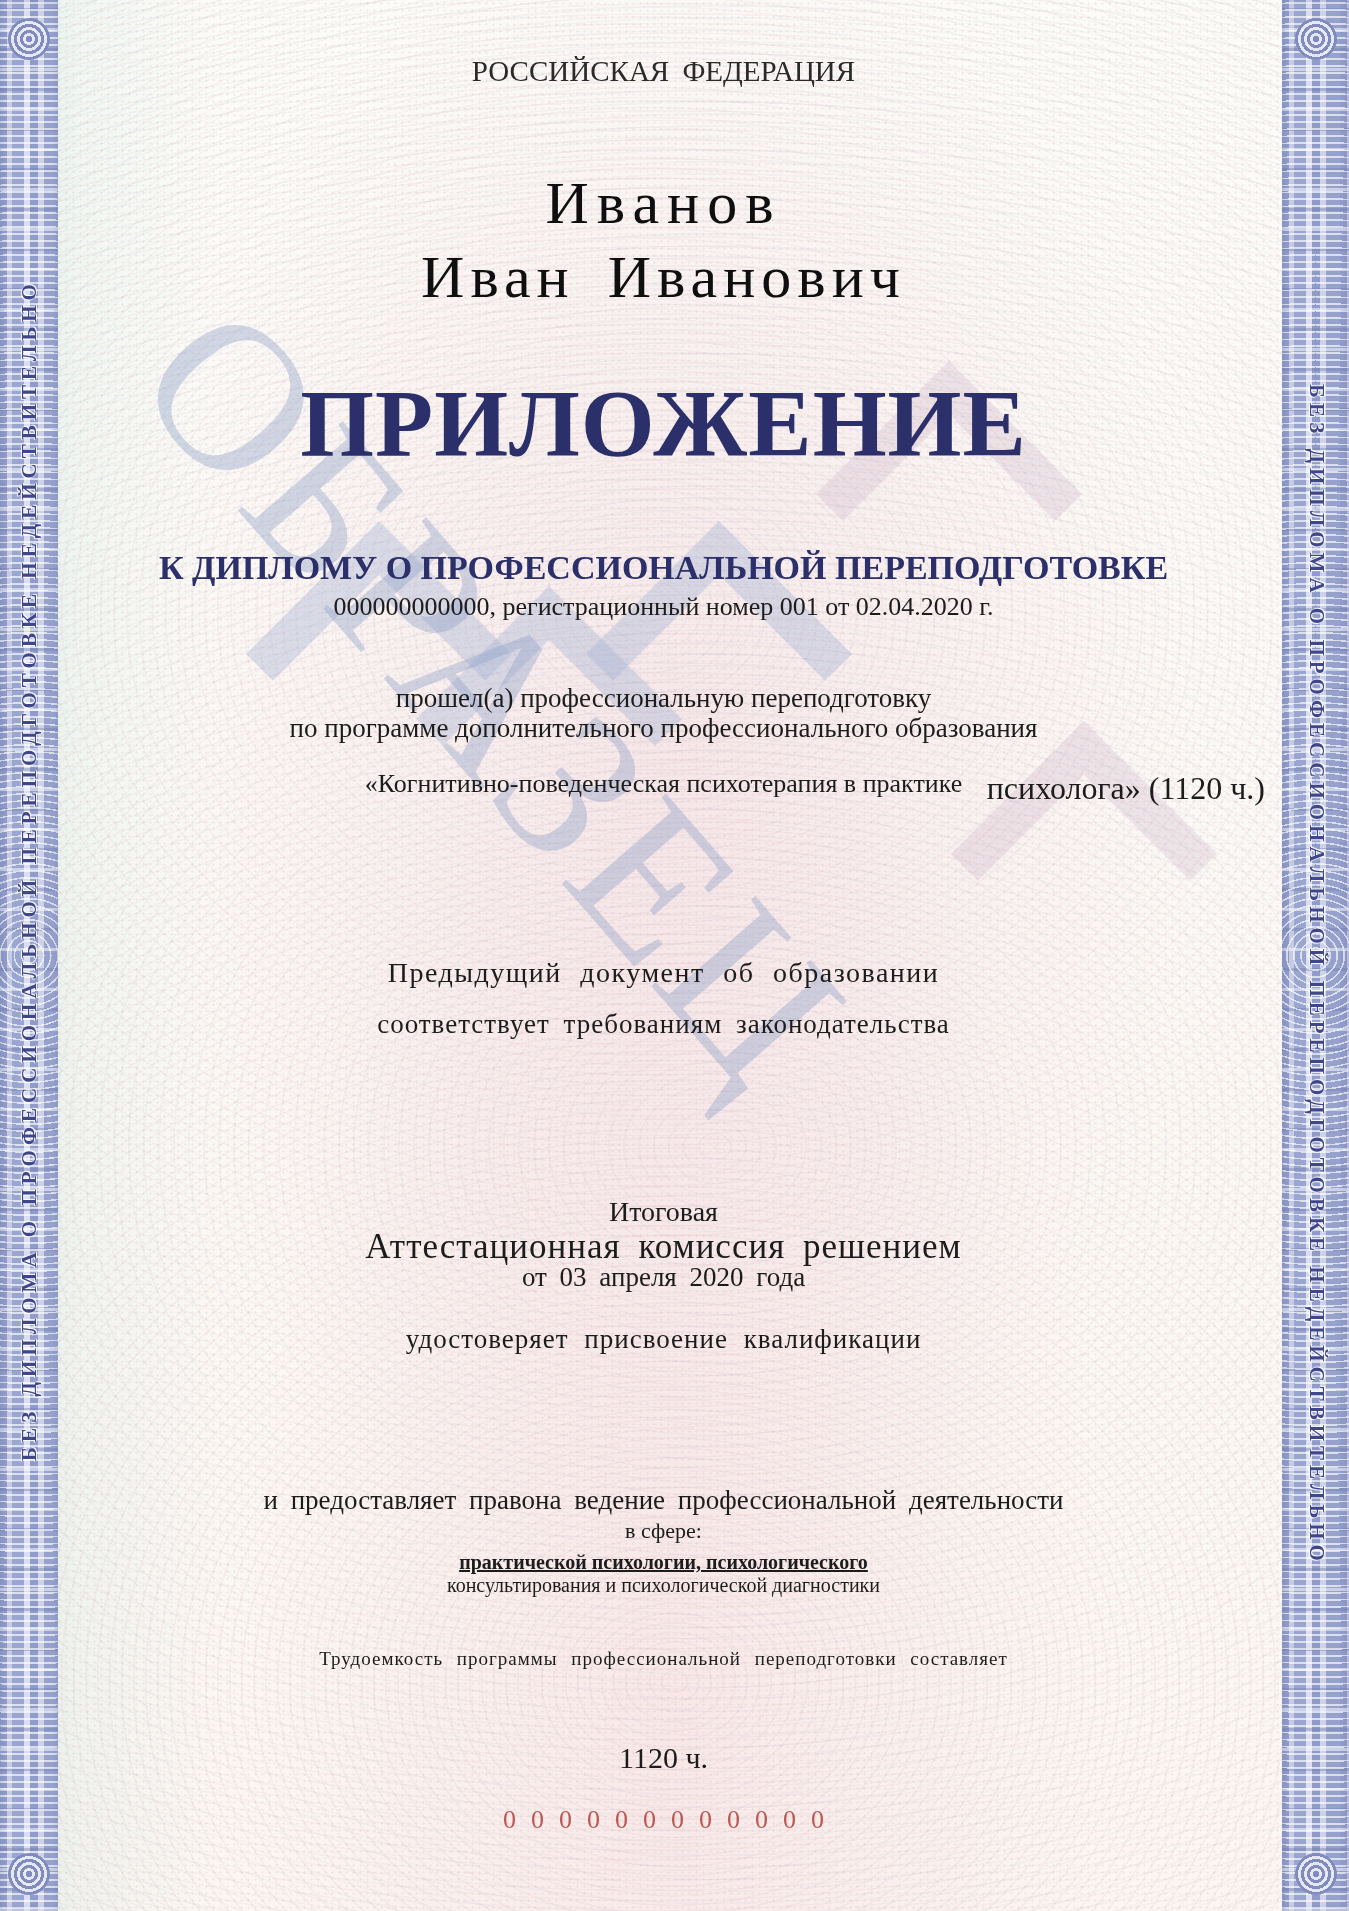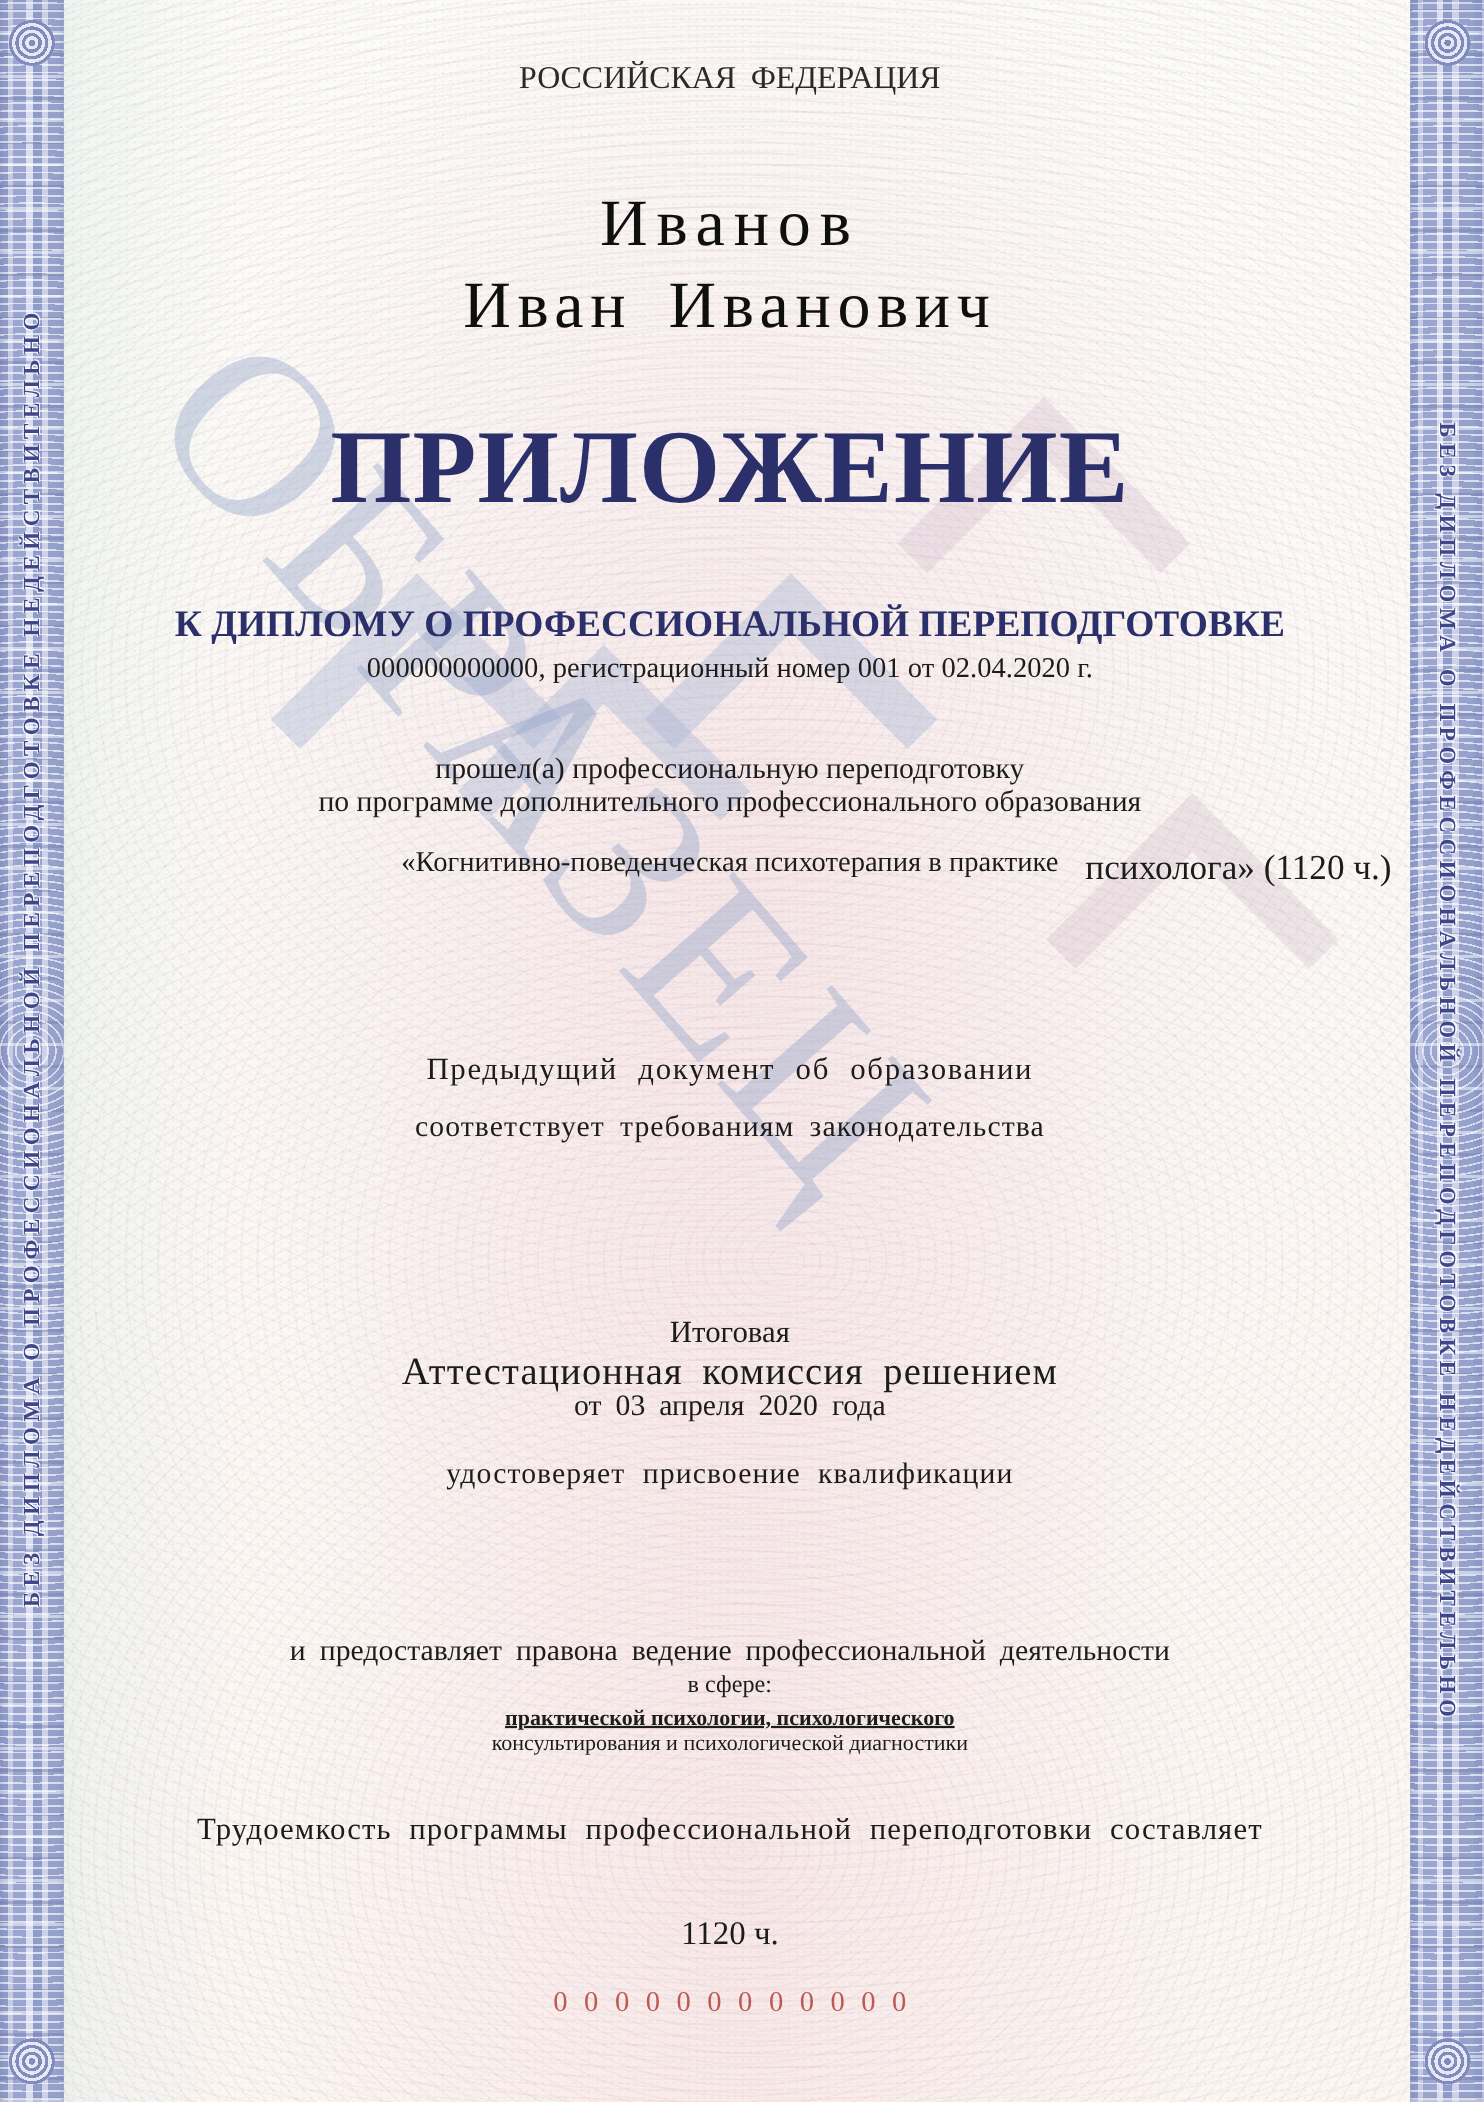--- a/index.html
+++ b/index.html
@@ -85,21 +85,21 @@
   .t-prev1{top:958px;font-size:28px;letter-spacing:1.5px;word-spacing:10px;}
   .t-prev2{top:1010px;font-size:27px;letter-spacing:1px;word-spacing:6px;}
   .t-comm1{top:1197px;font-size:28px;}
   .t-comm2{top:1228px;font-size:35px;letter-spacing:1px;word-spacing:8px;}
   .t-comm3{top:1263px;font-size:27px;word-spacing:6px;}
   .t-qual{top:1325px;font-size:27px;letter-spacing:1px;word-spacing:8px;}
   .t-rights1{top:1486px;font-size:27px;word-spacing:6px;}
   .t-rights2{top:1519px;font-size:22px;}
   .t-rights3{top:1551px;font-size:20px;font-weight:bold;text-decoration:underline;}
   .t-rights4{top:1574px;font-size:20px;font-weight:normal;}
-  .t-work{top:1649px;font-size:28px;letter-spacing:1px;word-spacing:8px;}
+  .t-work{top:1649px;font-size:19px;letter-spacing:1px;word-spacing:8px;}
   .t-hours{top:1741px;font-size:30px;}
   .t-serial{top:1806px;font-size:26px;font-weight:normal;color:#b5453f;letter-spacing:15px;text-indent:15px;opacity:.88;}
 </style>
 </head>
 <body>
 
 <div class="page">
 
   <div class="strip left">
     <div class="rosette top"></div>

